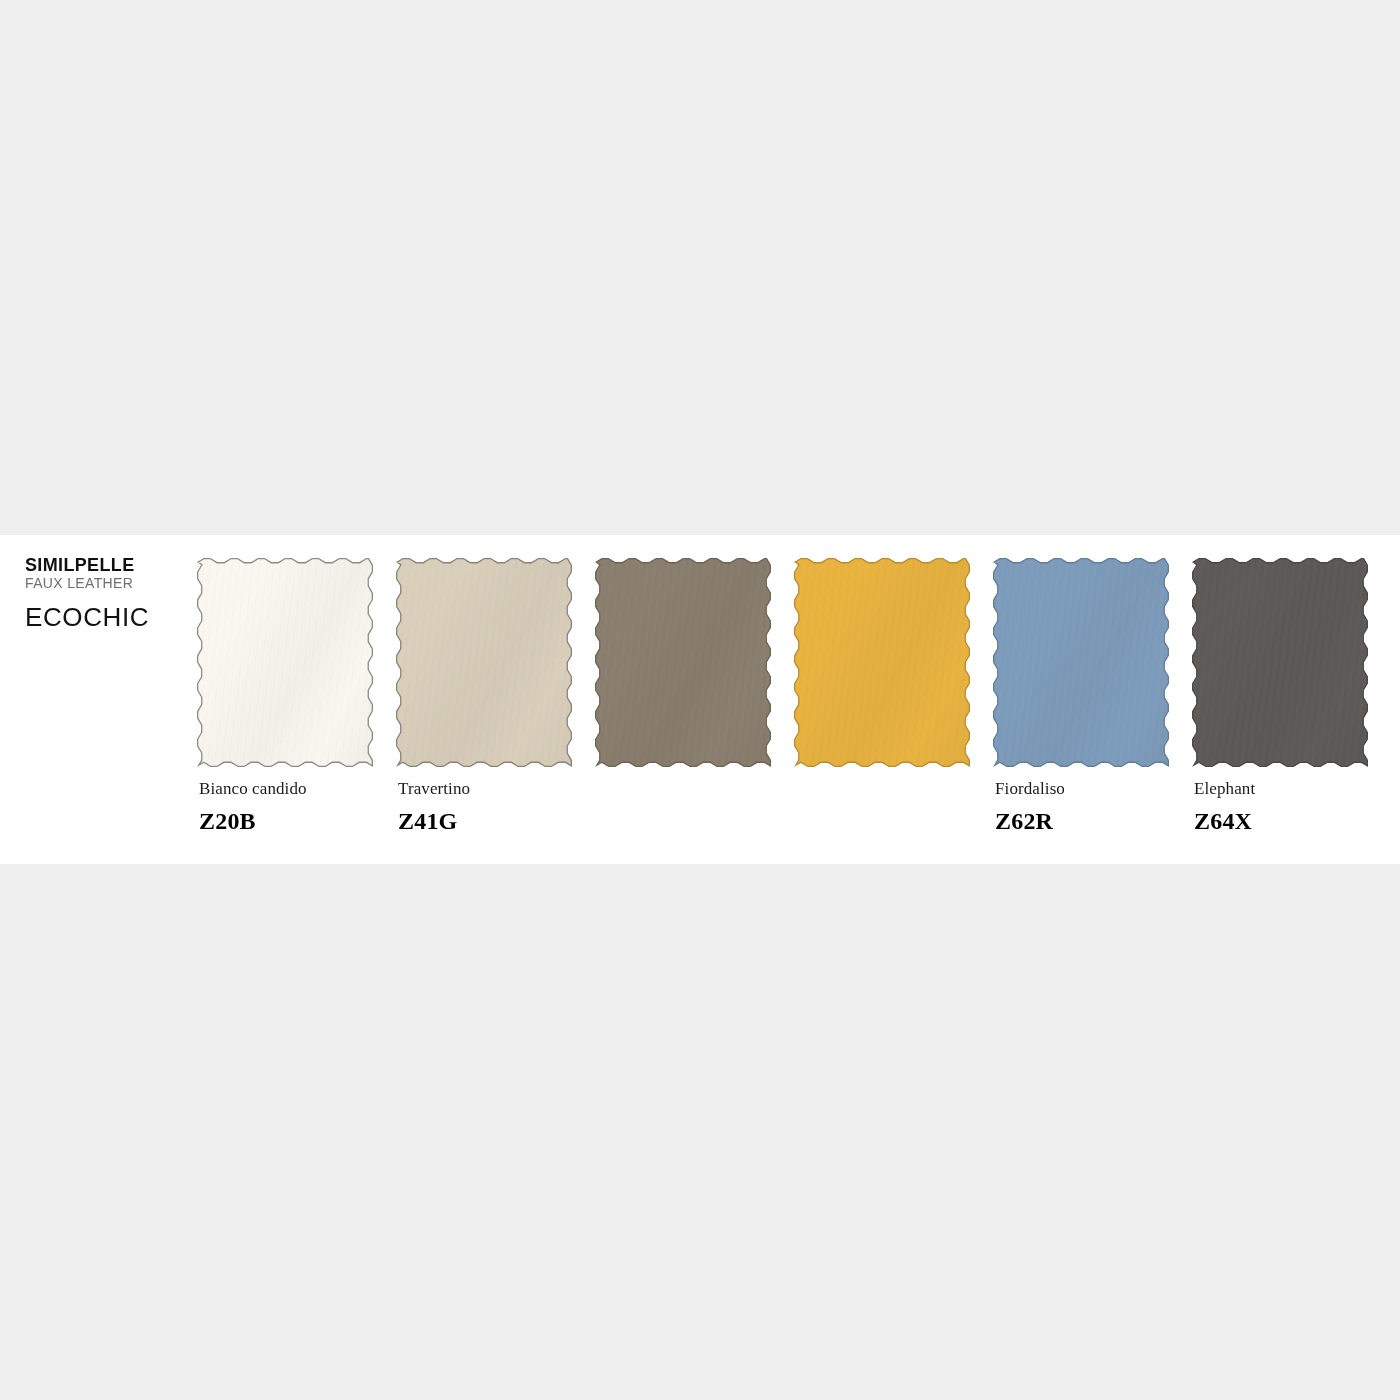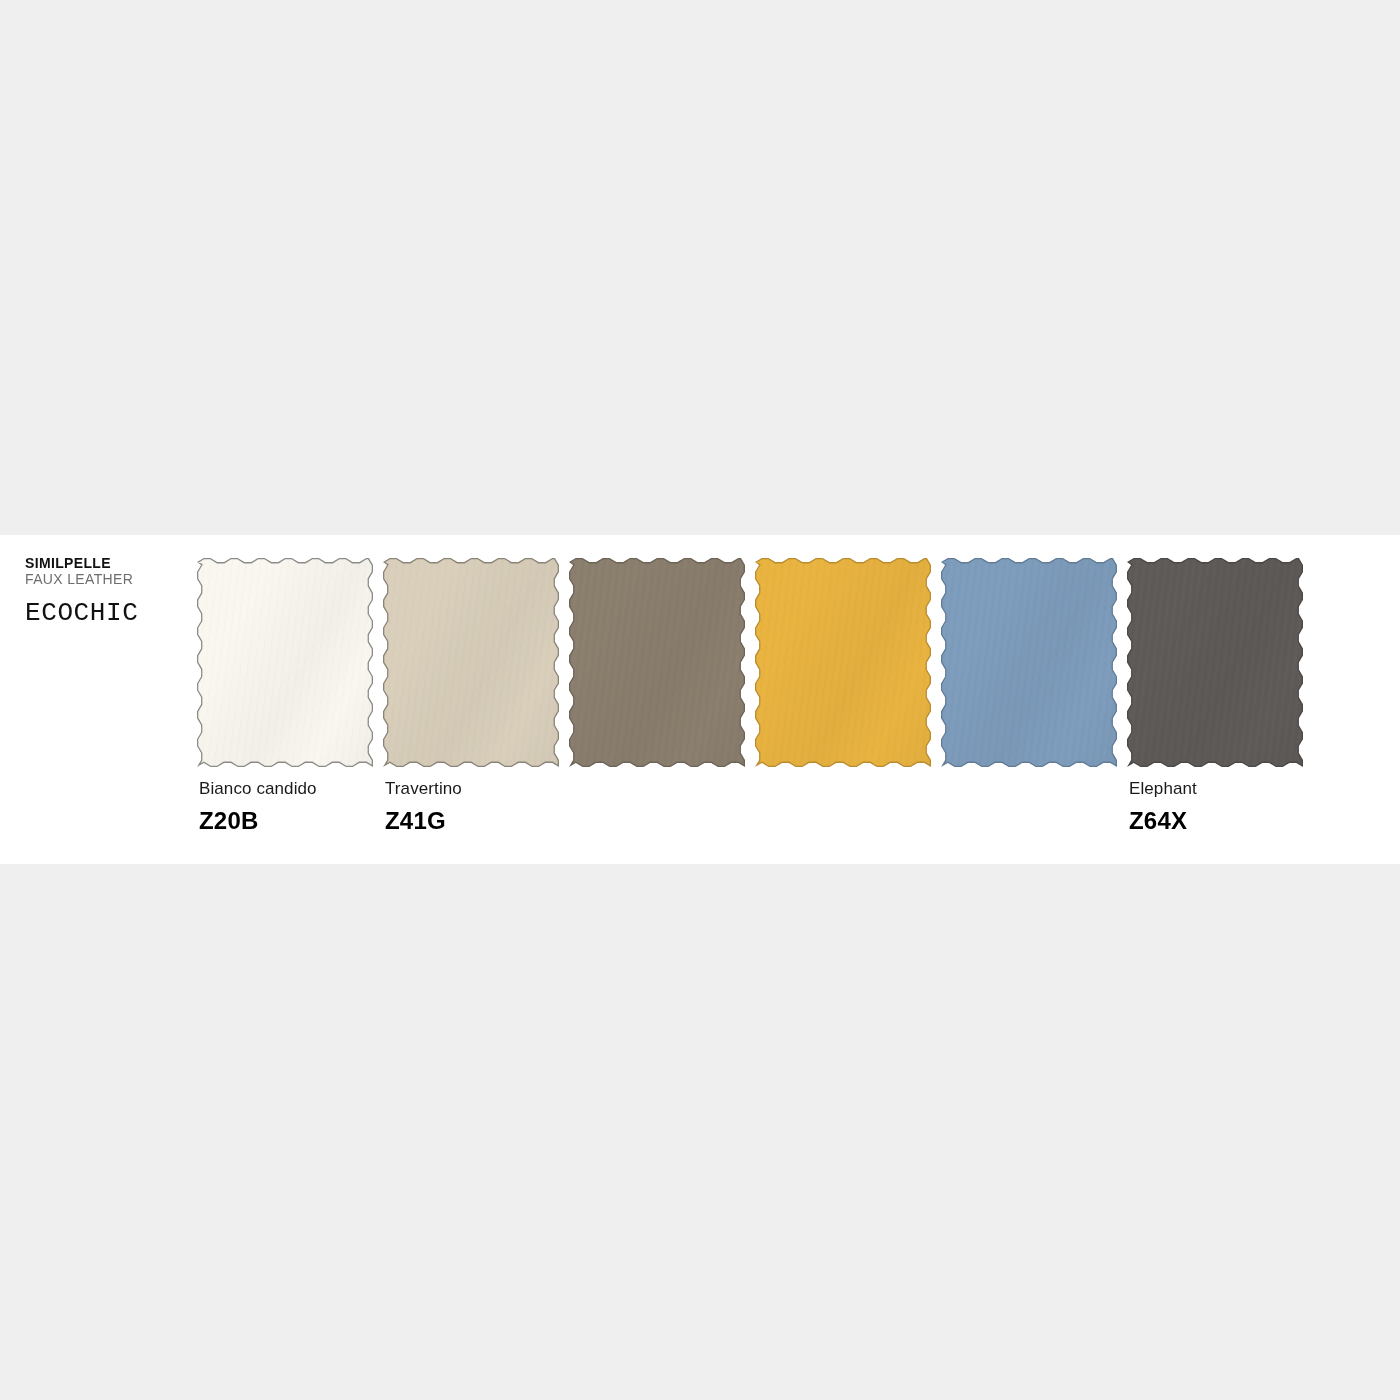--- a/index.html
+++ b/index.html
@@ -28,21 +28,21 @@
   }
 
   
   #brand-block {
     position: absolute;
     left: 25px;
     top: 21px;
     width: 160px;
   }
   #material-name-it {
-    font-size: 14px;
+    font-size: 18px;
     font-weight: 700;
     letter-spacing: 0.35px;
     color: #111111;
     line-height: 1.08;
     white-space: nowrap;
   }
   #material-name-en {
     font-size: 14px;
     font-weight: 400;
     letter-spacing: 0.35px;
@@ -59,21 +59,22 @@
     line-height: 1;
     white-space: nowrap;
   }
 
   
   #swatch-strip {
     position: absolute;
     left: 197px;
     top: 23px;
     display: flex;
-    gap: 10px;
+    gap: 23px;
+    font-family: Liberation Serif, serif;
   }
   .swatch-cell {
     width: 176px;
   }
   .swatch-chip {
     position: relative;
     width: 176px;
     height: 209px;
   }
   
@@ -141,21 +142,21 @@
   }
 </style>
 </head>
 <body style="background: rgb(239, 239, 239);">
 
 <div id="colour-card" style="background: rgb(255, 255, 255);">
 
   <div id="brand-block">
     <div id="material-name-it" style="color: rgb(17, 17, 17);">SIMILPELLE</div>
     <div id="material-name-en" style="color: rgb(110, 110, 110);">FAUX LEATHER</div>
-    <div id="collection-name" style="color: rgb(17, 17, 17); font-family: Liberation Mono, monospace;">ECOCHIC</div>
+    <div id="collection-name" style="color: rgb(17, 17, 17);">ECOCHIC</div>
   </div>
 
   <div id="swatch-strip">
       <div class="swatch-cell">
         <div class="swatch-chip" style="clip-path: polygon(0px 4.08px, 6.77px 0px, 13.54px 0px, 20.31px 4.08px, 27.08px 4.08px, 33.85px 0px, 40.62px 0px, 47.38px 4.08px, 54.15px 4.08px, 60.92px 0px, 67.69px 0px, 74.46px 4.08px, 81.23px 4.08px, 88px 0px, 94.77px 0px, 101.54px 4.08px, 108.31px 4.08px, 115.08px 0px, 121.85px 0px, 128.62px 4.08px, 135.38px 4.08px, 142.15px 0px, 148.92px 0px, 155.69px 4.08px, 162.46px 4.08px, 169.23px 0px, 171.92px 0px, 176px 6.97px, 176px 13.93px, 171.92px 20.9px, 171.92px 27.87px, 176px 34.83px, 176px 41.8px, 171.92px 48.77px, 171.92px 55.73px, 176px 62.7px, 176px 69.67px, 171.92px 76.63px, 171.92px 83.6px, 176px 90.57px, 176px 97.53px, 171.92px 104.5px, 171.92px 111.47px, 176px 118.43px, 176px 125.4px, 171.92px 132.37px, 171.92px 139.33px, 176px 146.3px, 176px 153.27px, 171.92px 160.23px, 171.92px 167.2px, 176px 174.17px, 176px 181.13px, 171.92px 188.1px, 171.92px 195.07px, 176px 202.03px, 176px 209px, 169.23px 204.92px, 162.46px 204.92px, 155.69px 209px, 148.92px 209px, 142.15px 204.92px, 135.38px 204.92px, 128.62px 209px, 121.85px 209px, 115.08px 204.92px, 108.31px 204.92px, 101.54px 209px, 94.77px 209px, 88px 204.92px, 81.23px 204.92px, 74.46px 209px, 67.69px 209px, 60.92px 204.92px, 54.15px 204.92px, 47.38px 209px, 40.62px 209px, 33.85px 204.92px, 27.08px 204.92px, 20.31px 209px, 13.54px 209px, 6.77px 204.92px, 0px 209px, 4.08px 202.03px, 4.08px 195.07px, 0px 188.1px, 0px 181.13px, 4.08px 174.17px, 4.08px 167.2px, 0px 160.23px, 0px 153.27px, 4.08px 146.3px, 4.08px 139.33px, 0px 132.37px, 0px 125.4px, 4.08px 118.43px, 4.08px 111.47px, 0px 104.5px, 0px 97.53px, 4.08px 90.57px, 4.08px 83.6px, 0px 76.63px, 0px 69.67px, 4.08px 62.7px, 4.08px 55.73px, 0px 48.77px, 0px 41.8px, 4.08px 34.83px, 4.08px 27.87px, 0px 20.9px, 0px 13.93px, 4.08px 6.97px); --chip-color: #faf7f1;">
           <div class="chip-fill" style="background: rgb(250, 247, 241);"></div>
           <div class="chip-grain"></div>
           <div class="chip-shade"></div>
           <div class="chip-edge">
             <svg viewBox="0 0 176 209" preserveAspectRatio="none">
@@ -212,20 +213,24 @@
         <div class="swatch-chip" style="clip-path: polygon(0px 4.08px, 6.77px 0px, 13.54px 0px, 20.31px 4.08px, 27.08px 4.08px, 33.85px 0px, 40.62px 0px, 47.38px 4.08px, 54.15px 4.08px, 60.92px 0px, 67.69px 0px, 74.46px 4.08px, 81.23px 4.08px, 88px 0px, 94.77px 0px, 101.54px 4.08px, 108.31px 4.08px, 115.08px 0px, 121.85px 0px, 128.62px 4.08px, 135.38px 4.08px, 142.15px 0px, 148.92px 0px, 155.69px 4.08px, 162.46px 4.08px, 169.23px 0px, 171.92px 0px, 176px 6.97px, 176px 13.93px, 171.92px 20.9px, 171.92px 27.87px, 176px 34.83px, 176px 41.8px, 171.92px 48.77px, 171.92px 55.73px, 176px 62.7px, 176px 69.67px, 171.92px 76.63px, 171.92px 83.6px, 176px 90.57px, 176px 97.53px, 171.92px 104.5px, 171.92px 111.47px, 176px 118.43px, 176px 125.4px, 171.92px 132.37px, 171.92px 139.33px, 176px 146.3px, 176px 153.27px, 171.92px 160.23px, 171.92px 167.2px, 176px 174.17px, 176px 181.13px, 171.92px 188.1px, 171.92px 195.07px, 176px 202.03px, 176px 209px, 169.23px 204.92px, 162.46px 204.92px, 155.69px 209px, 148.92px 209px, 142.15px 204.92px, 135.38px 204.92px, 128.62px 209px, 121.85px 209px, 115.08px 204.92px, 108.31px 204.92px, 101.54px 209px, 94.77px 209px, 88px 204.92px, 81.23px 204.92px, 74.46px 209px, 67.69px 209px, 60.92px 204.92px, 54.15px 204.92px, 47.38px 209px, 40.62px 209px, 33.85px 204.92px, 27.08px 204.92px, 20.31px 209px, 13.54px 209px, 6.77px 204.92px, 0px 209px, 4.08px 202.03px, 4.08px 195.07px, 0px 188.1px, 0px 181.13px, 4.08px 174.17px, 4.08px 167.2px, 0px 160.23px, 0px 153.27px, 4.08px 146.3px, 4.08px 139.33px, 0px 132.37px, 0px 125.4px, 4.08px 118.43px, 4.08px 111.47px, 0px 104.5px, 0px 97.53px, 4.08px 90.57px, 4.08px 83.6px, 0px 76.63px, 0px 69.67px, 4.08px 62.7px, 4.08px 55.73px, 0px 48.77px, 0px 41.8px, 4.08px 34.83px, 4.08px 27.87px, 0px 20.9px, 0px 13.93px, 4.08px 6.97px); --chip-color: #7d9cbc;">
           <div class="chip-fill" style="background: rgb(125, 156, 188);"></div>
           <div class="chip-grain"></div>
           <div class="chip-shade"></div>
           <div class="chip-edge">
             <svg viewBox="0 0 176 209" preserveAspectRatio="none">
               <polygon points="0.00,4.08 6.77,0.00 13.54,0.00 20.31,4.08 27.08,4.08 33.85,0.00 40.62,0.00 47.38,4.08 54.15,4.08 60.92,0.00 67.69,0.00 74.46,4.08 81.23,4.08 88.00,0.00 94.77,0.00 101.54,4.08 108.31,4.08 115.08,0.00 121.85,0.00 128.62,4.08 135.38,4.08 142.15,0.00 148.92,0.00 155.69,4.08 162.46,4.08 169.23,0.00 171.92,0.00 176.00,6.97 176.00,13.93 171.92,20.90 171.92,27.87 176.00,34.83 176.00,41.80 171.92,48.77 171.92,55.73 176.00,62.70 176.00,69.67 171.92,76.63 171.92,83.60 176.00,90.57 176.00,97.53 171.92,104.50 171.92,111.47 176.00,118.43 176.00,125.40 171.92,132.37 171.92,139.33 176.00,146.30 176.00,153.27 171.92,160.23 171.92,167.20 176.00,174.17 176.00,181.13 171.92,188.10 171.92,195.07 176.00,202.03 176.00,209.00 169.23,204.92 162.46,204.92 155.69,209.00 148.92,209.00 142.15,204.92 135.38,204.92 128.62,209.00 121.85,209.00 115.08,204.92 108.31,204.92 101.54,209.00 94.77,209.00 88.00,204.92 81.23,204.92 74.46,209.00 67.69,209.00 60.92,204.92 54.15,204.92 47.38,209.00 40.62,209.00 33.85,204.92 27.08,204.92 20.31,209.00 13.54,209.00 6.77,204.92 0.00,209.00 4.08,202.03 4.08,195.07 0.00,188.10 0.00,181.13 4.08,174.17 4.08,167.20 0.00,160.23 0.00,153.27 4.08,146.30 4.08,139.33 0.00,132.37 0.00,125.40 4.08,118.43 4.08,111.47 0.00,104.50 0.00,97.53 4.08,90.57 4.08,83.60 0.00,76.63 0.00,69.67 4.08,62.70 4.08,55.73 0.00,48.77 0.00,41.80 4.08,34.83 4.08,27.87 0.00,20.90 0.00,13.93 4.08,6.97" fill="none" stroke="#637c96" stroke-width="2.6" stroke-linejoin="miter"></polygon>
             </svg>
           </div>
         </div>
+        <div class="swatch-caption">
+          <div class="swatch-colour-name">Fiordaliso</div>
+          <div class="swatch-colour-code">Z62R</div>
+        </div>
       </div>
       <div class="swatch-cell">
         <div class="swatch-chip" style="clip-path: polygon(0px 4.08px, 6.77px 0px, 13.54px 0px, 20.31px 4.08px, 27.08px 4.08px, 33.85px 0px, 40.62px 0px, 47.38px 4.08px, 54.15px 4.08px, 60.92px 0px, 67.69px 0px, 74.46px 4.08px, 81.23px 4.08px, 88px 0px, 94.77px 0px, 101.54px 4.08px, 108.31px 4.08px, 115.08px 0px, 121.85px 0px, 128.62px 4.08px, 135.38px 4.08px, 142.15px 0px, 148.92px 0px, 155.69px 4.08px, 162.46px 4.08px, 169.23px 0px, 171.92px 0px, 176px 6.97px, 176px 13.93px, 171.92px 20.9px, 171.92px 27.87px, 176px 34.83px, 176px 41.8px, 171.92px 48.77px, 171.92px 55.73px, 176px 62.7px, 176px 69.67px, 171.92px 76.63px, 171.92px 83.6px, 176px 90.57px, 176px 97.53px, 171.92px 104.5px, 171.92px 111.47px, 176px 118.43px, 176px 125.4px, 171.92px 132.37px, 171.92px 139.33px, 176px 146.3px, 176px 153.27px, 171.92px 160.23px, 171.92px 167.2px, 176px 174.17px, 176px 181.13px, 171.92px 188.1px, 171.92px 195.07px, 176px 202.03px, 176px 209px, 169.23px 204.92px, 162.46px 204.92px, 155.69px 209px, 148.92px 209px, 142.15px 204.92px, 135.38px 204.92px, 128.62px 209px, 121.85px 209px, 115.08px 204.92px, 108.31px 204.92px, 101.54px 209px, 94.77px 209px, 88px 204.92px, 81.23px 204.92px, 74.46px 209px, 67.69px 209px, 60.92px 204.92px, 54.15px 204.92px, 47.38px 209px, 40.62px 209px, 33.85px 204.92px, 27.08px 204.92px, 20.31px 209px, 13.54px 209px, 6.77px 204.92px, 0px 209px, 4.08px 202.03px, 4.08px 195.07px, 0px 188.1px, 0px 181.13px, 4.08px 174.17px, 4.08px 167.2px, 0px 160.23px, 0px 153.27px, 4.08px 146.3px, 4.08px 139.33px, 0px 132.37px, 0px 125.4px, 4.08px 118.43px, 4.08px 111.47px, 0px 104.5px, 0px 97.53px, 4.08px 90.57px, 4.08px 83.6px, 0px 76.63px, 0px 69.67px, 4.08px 62.7px, 4.08px 55.73px, 0px 48.77px, 0px 41.8px, 4.08px 34.83px, 4.08px 27.87px, 0px 20.9px, 0px 13.93px, 4.08px 6.97px); --chip-color: #5e5a58;">
           <div class="chip-fill" style="background: rgb(94, 90, 88);"></div>
           <div class="chip-grain"></div>
           <div class="chip-shade"></div>
           <div class="chip-edge">
             <svg viewBox="0 0 176 209" preserveAspectRatio="none">
               <polygon points="0.00,4.08 6.77,0.00 13.54,0.00 20.31,4.08 27.08,4.08 33.85,0.00 40.62,0.00 47.38,4.08 54.15,4.08 60.92,0.00 67.69,0.00 74.46,4.08 81.23,4.08 88.00,0.00 94.77,0.00 101.54,4.08 108.31,4.08 115.08,0.00 121.85,0.00 128.62,4.08 135.38,4.08 142.15,0.00 148.92,0.00 155.69,4.08 162.46,4.08 169.23,0.00 171.92,0.00 176.00,6.97 176.00,13.93 171.92,20.90 171.92,27.87 176.00,34.83 176.00,41.80 171.92,48.77 171.92,55.73 176.00,62.70 176.00,69.67 171.92,76.63 171.92,83.60 176.00,90.57 176.00,97.53 171.92,104.50 171.92,111.47 176.00,118.43 176.00,125.40 171.92,132.37 171.92,139.33 176.00,146.30 176.00,153.27 171.92,160.23 171.92,167.20 176.00,174.17 176.00,181.13 171.92,188.10 171.92,195.07 176.00,202.03 176.00,209.00 169.23,204.92 162.46,204.92 155.69,209.00 148.92,209.00 142.15,204.92 135.38,204.92 128.62,209.00 121.85,209.00 115.08,204.92 108.31,204.92 101.54,209.00 94.77,209.00 88.00,204.92 81.23,204.92 74.46,209.00 67.69,209.00 60.92,204.92 54.15,204.92 47.38,209.00 40.62,209.00 33.85,204.92 27.08,204.92 20.31,209.00 13.54,209.00 6.77,204.92 0.00,209.00 4.08,202.03 4.08,195.07 0.00,188.10 0.00,181.13 4.08,174.17 4.08,167.20 0.00,160.23 0.00,153.27 4.08,146.30 4.08,139.33 0.00,132.37 0.00,125.40 4.08,118.43 4.08,111.47 0.00,104.50 0.00,97.53 4.08,90.57 4.08,83.60 0.00,76.63 0.00,69.67 4.08,62.70 4.08,55.73 0.00,48.77 0.00,41.80 4.08,34.83 4.08,27.87 0.00,20.90 0.00,13.93 4.08,6.97" fill="none" stroke="#4b4846" stroke-width="2.6" stroke-linejoin="miter"></polygon>
             </svg>

